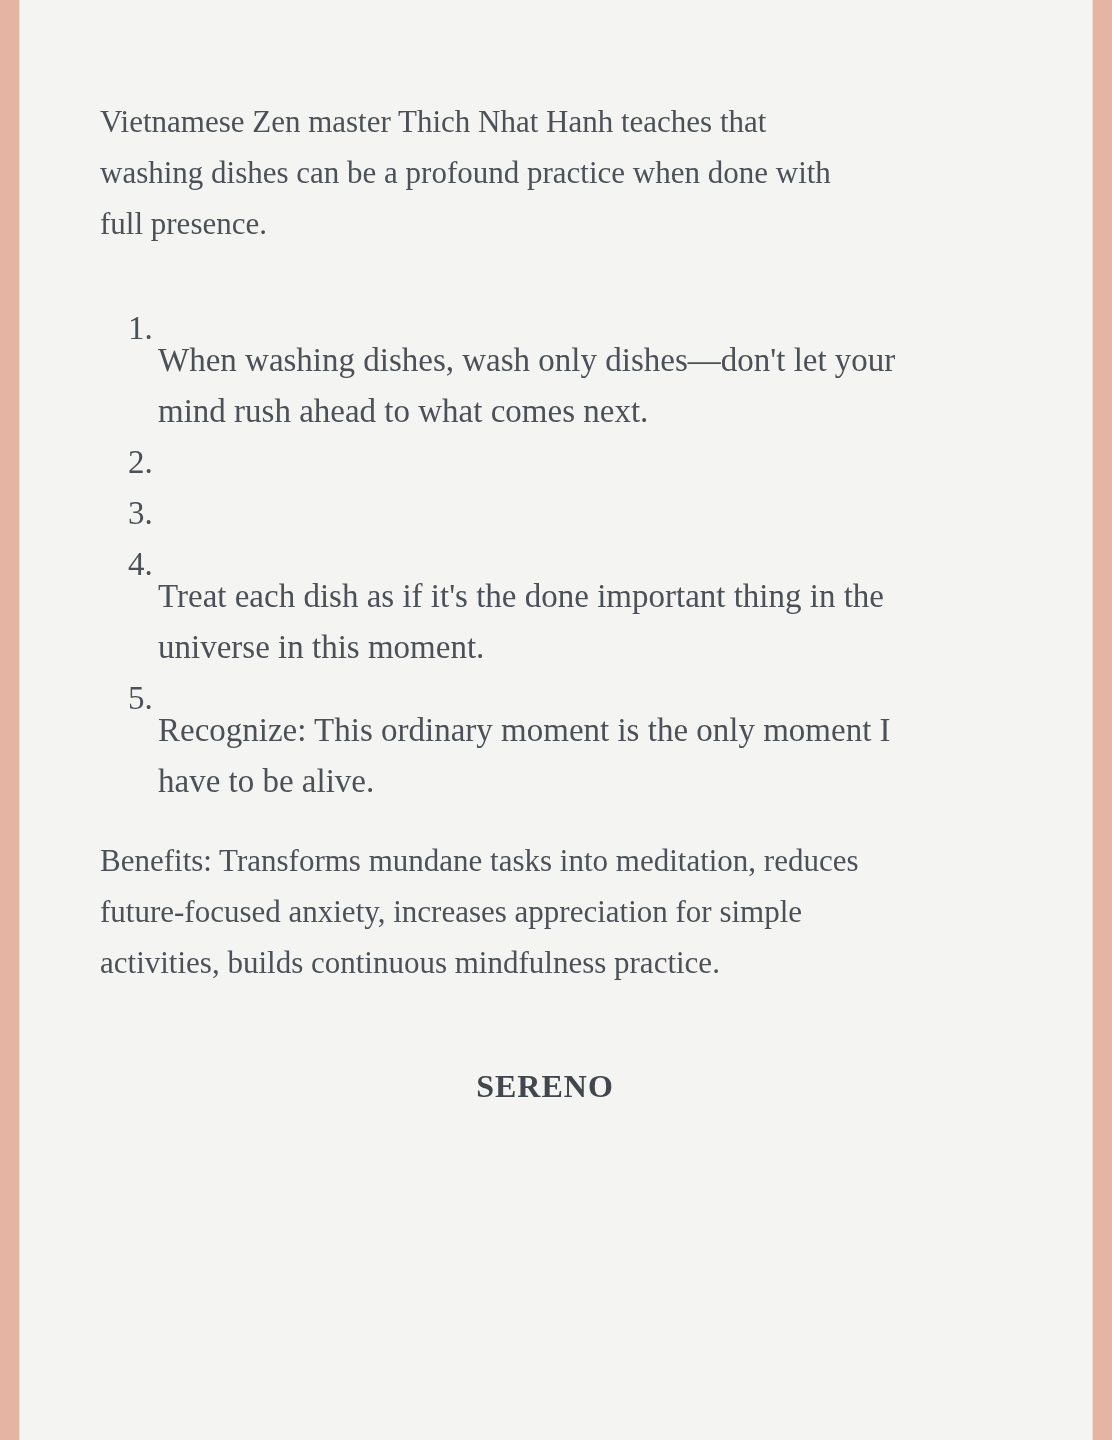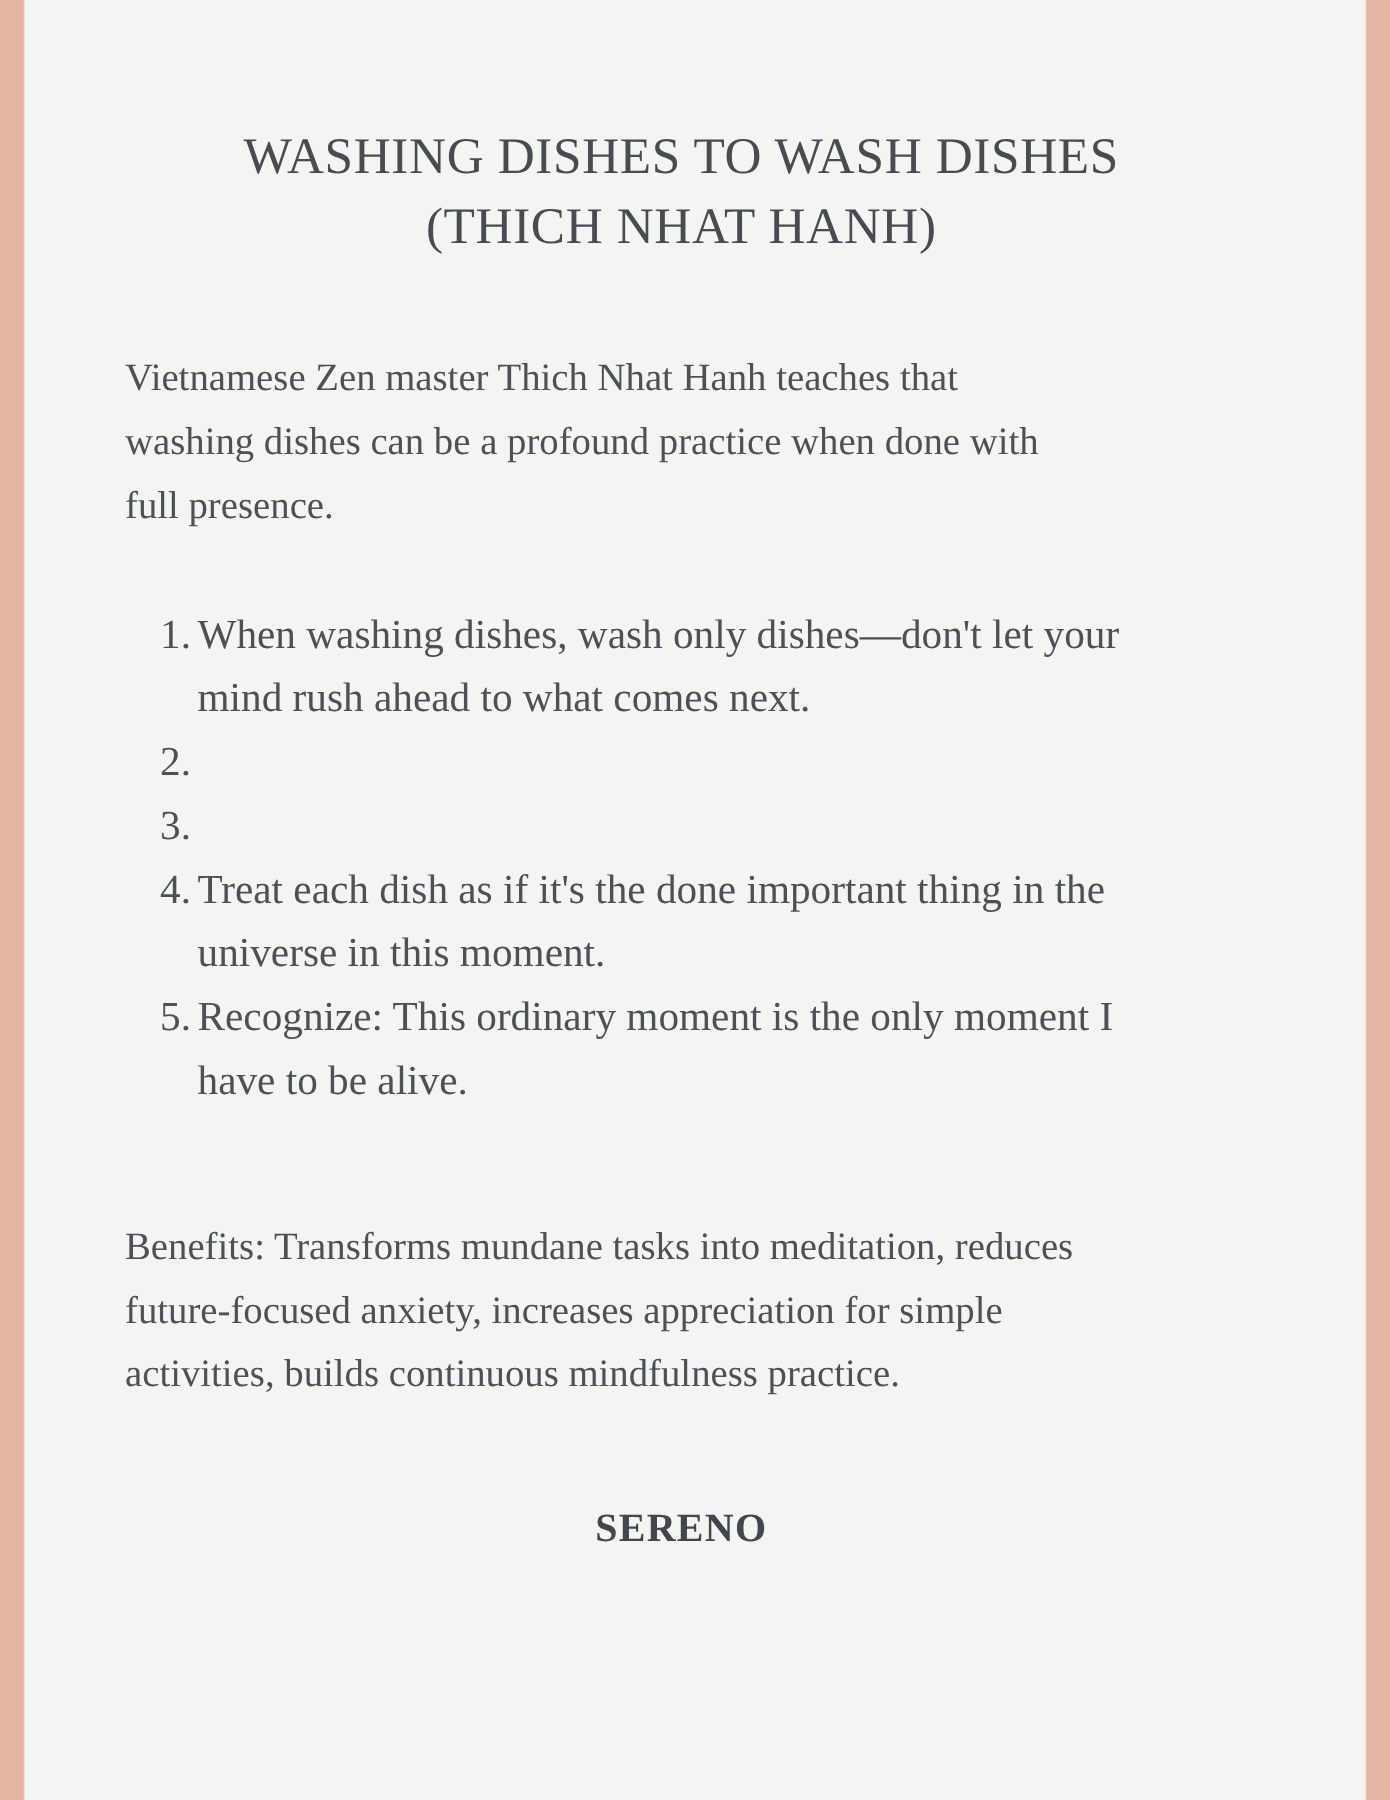--- a/index.html
+++ b/index.html
@@ -59,44 +59,43 @@
     flex: 0 0 auto;
     width: 30px;
     font-size: 33px;
     line-height: 51px;
     white-space: pre;
   }
   .step-text {
     font-size: 33px;
     line-height: 51px;
     white-space: pre;
+    margin-top: 32px;
   }
   .benefits {
-    margin-top: 80px;
+    margin-top: 28px;
   }
   .brand {
     margin-top: 78px;
     text-align: center;
     font-size: 32px;
     line-height: 40px;
     letter-spacing: 1px;
     color: #41474c;
     font-weight: bold;
   }
 </style>
 </head>
 <body>
 
 <div class="accent-bar left"></div>
 <div class="accent-bar right"></div>
 
 <div class="content">
 
-  <h1 class="page-title">WASHING DISHES TO WASH DISHES
-(THICH NHAT HANH)</h1>
 
   <p class="body-text">Vietnamese Zen master Thich Nhat Hanh teaches that
 washing dishes can be a profound practice when done with
 full presence.</p>
 
   <div class="steps">
     <div class="step-row">
       <span class="step-num">1.</span>
       <span class="step-text">When washing dishes, wash only dishes—don't let your
 mind rush ahead to what comes next.</span>

